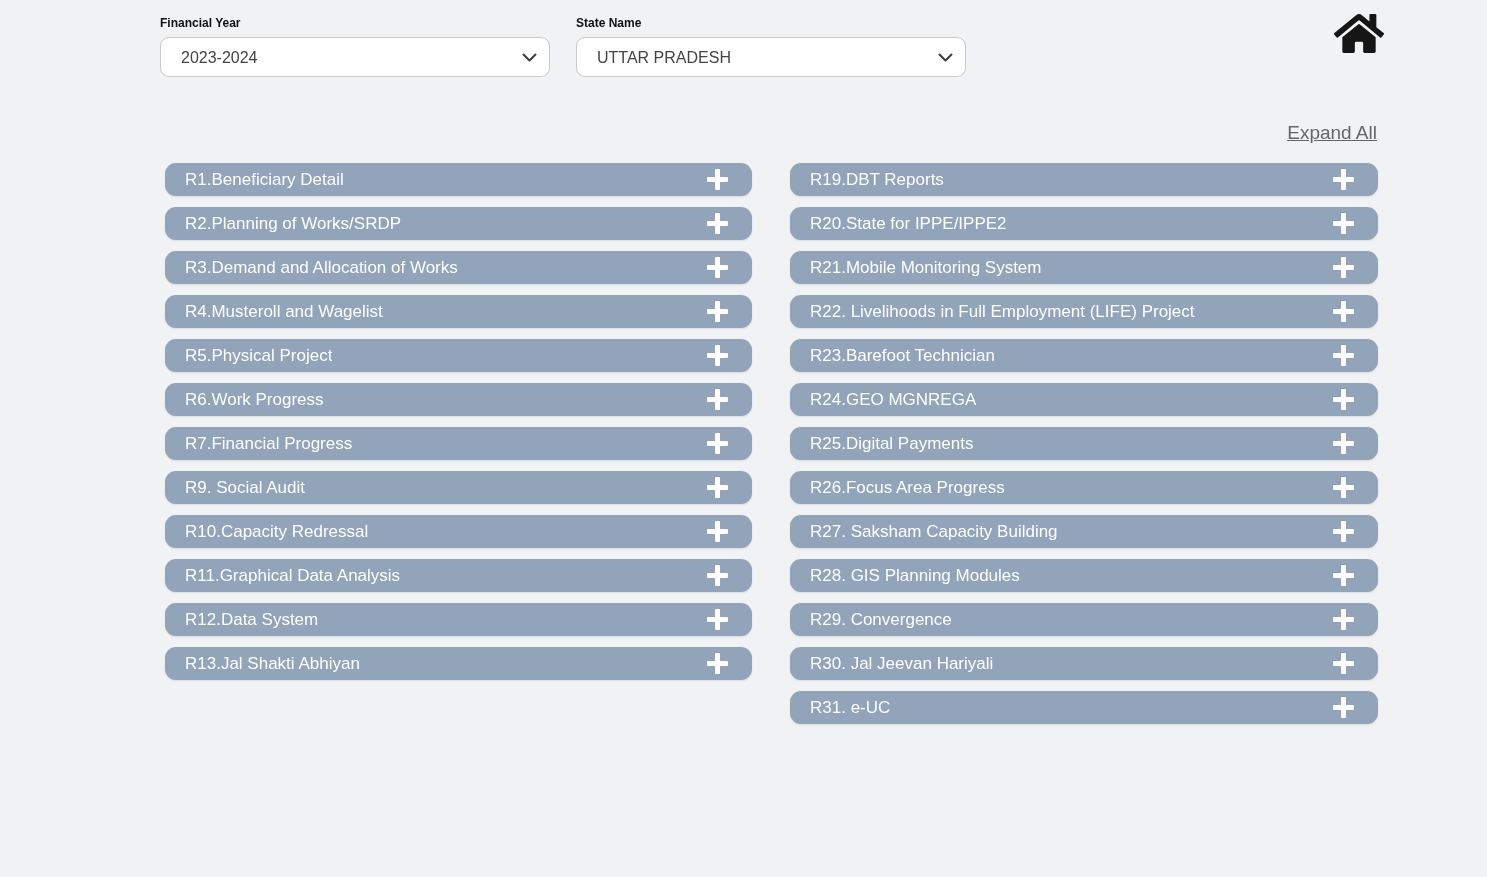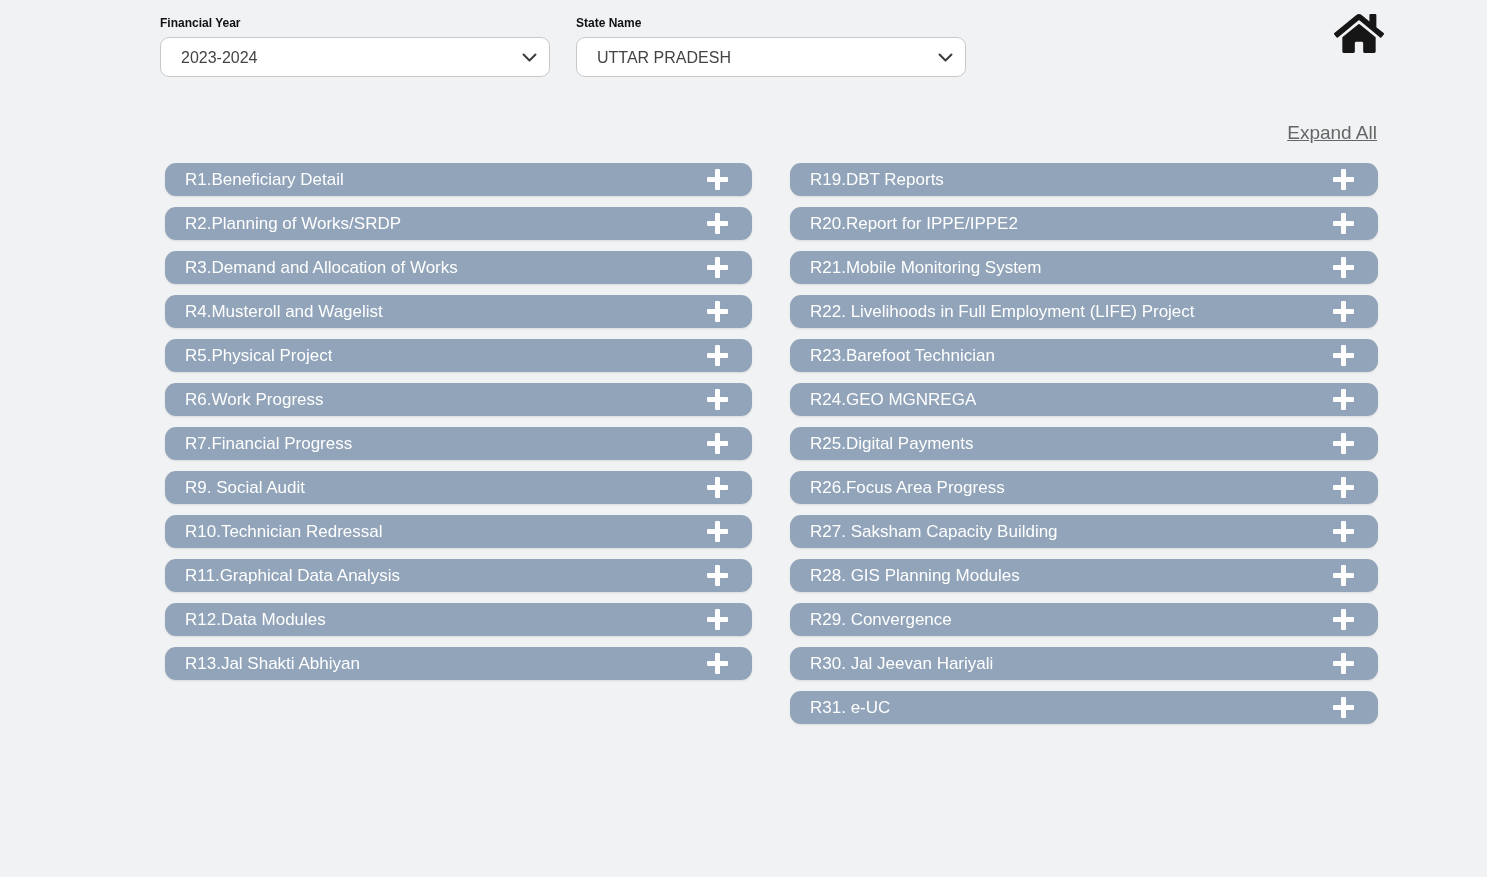--- a/index.html
+++ b/index.html
@@ -148,44 +148,44 @@
   </div>
   <div class="panel">
     <span class="panel-label">R7.Financial Progress</span>
     <span class="plus-icon"></span>
   </div>
   <div class="panel">
     <span class="panel-label">R9. Social Audit</span>
     <span class="plus-icon"></span>
   </div>
   <div class="panel">
-    <span class="panel-label">R10.Technician Redressal</span>
+    <span class="panel-label">R10.Capacity Redressal</span>
     <span class="plus-icon"></span>
   </div>
   <div class="panel">
     <span class="panel-label">R11.Graphical Data Analysis</span>
     <span class="plus-icon"></span>
   </div>
   <div class="panel">
-    <span class="panel-label">R12.Data Modules</span>
+    <span class="panel-label">R12.Data System</span>
     <span class="plus-icon"></span>
   </div>
   <div class="panel">
     <span class="panel-label">R13.Jal Shakti Abhiyan</span>
     <span class="plus-icon"></span>
   </div>
 </div>
 
 <div class="col col-right">
   <div class="panel">
     <span class="panel-label">R19.DBT Reports</span>
     <span class="plus-icon"></span>
   </div>
   <div class="panel">
-    <span class="panel-label">R20.Report for IPPE/IPPE2</span>
+    <span class="panel-label">R20.State for IPPE/IPPE2</span>
     <span class="plus-icon"></span>
   </div>
   <div class="panel">
     <span class="panel-label">R21.Mobile Monitoring System</span>
     <span class="plus-icon"></span>
   </div>
   <div class="panel">
     <span class="panel-label">R22. Livelihoods in Full Employment (LIFE) Project</span>
     <span class="plus-icon"></span>
   </div>

